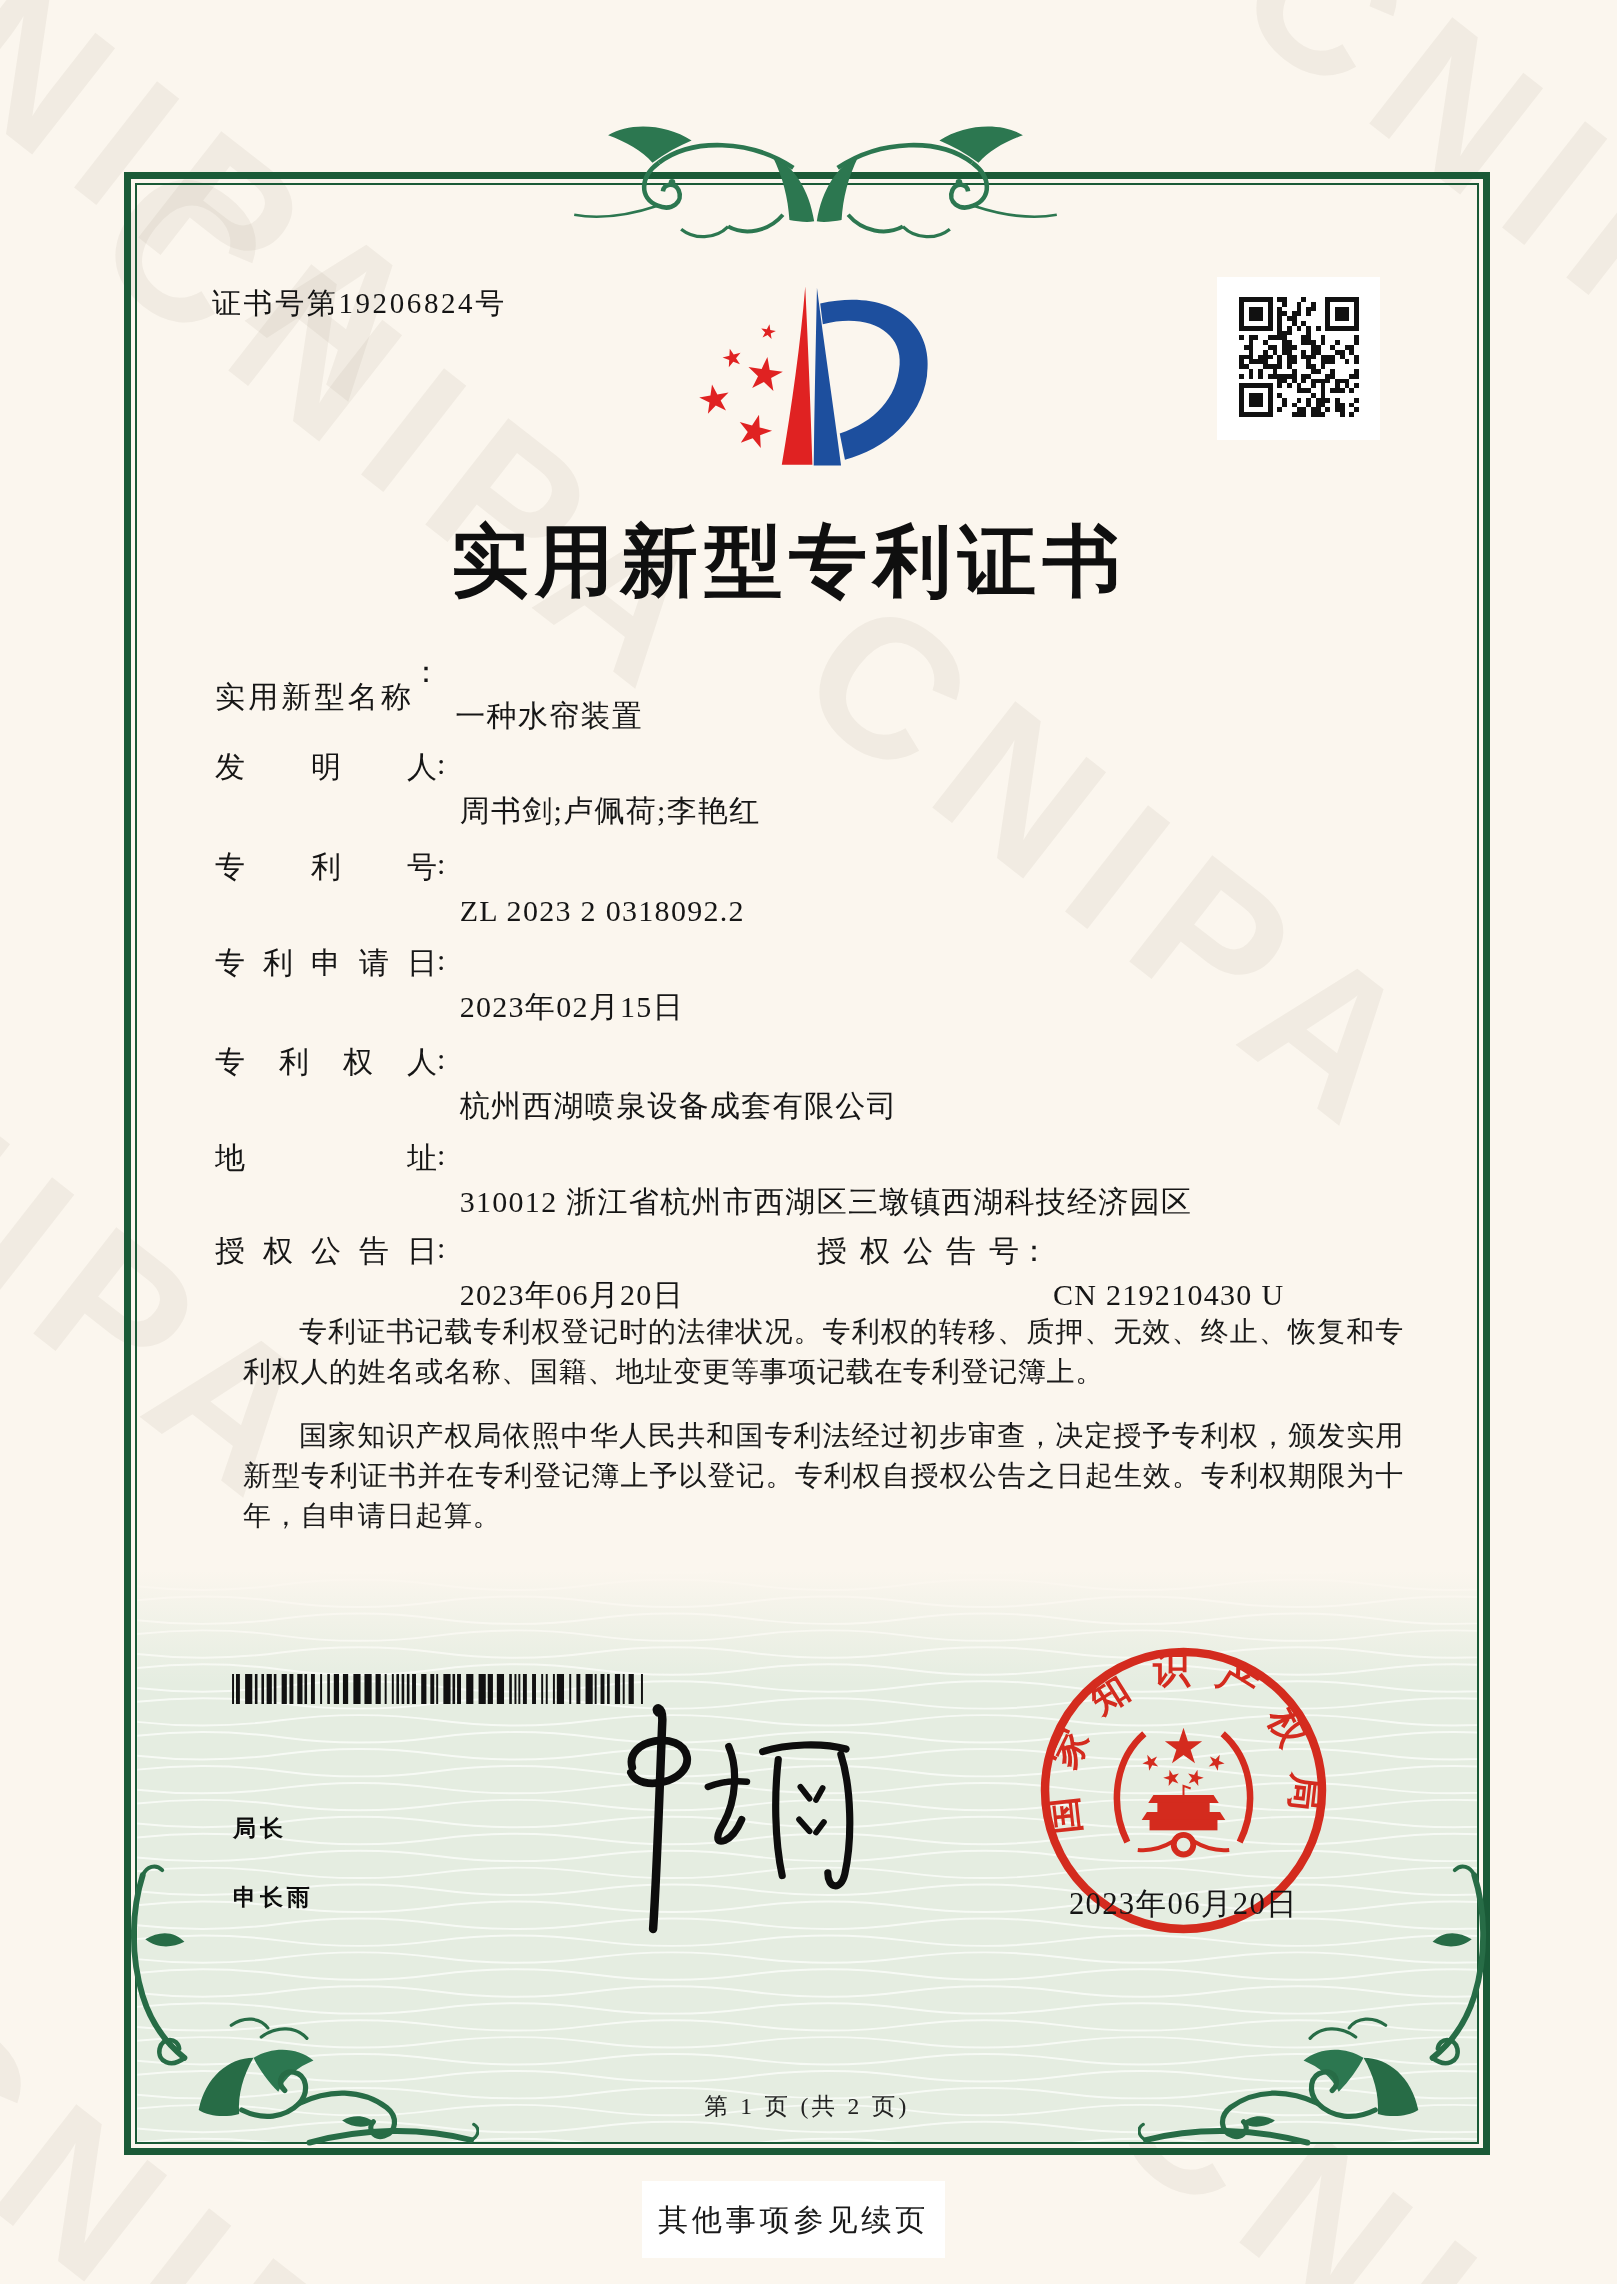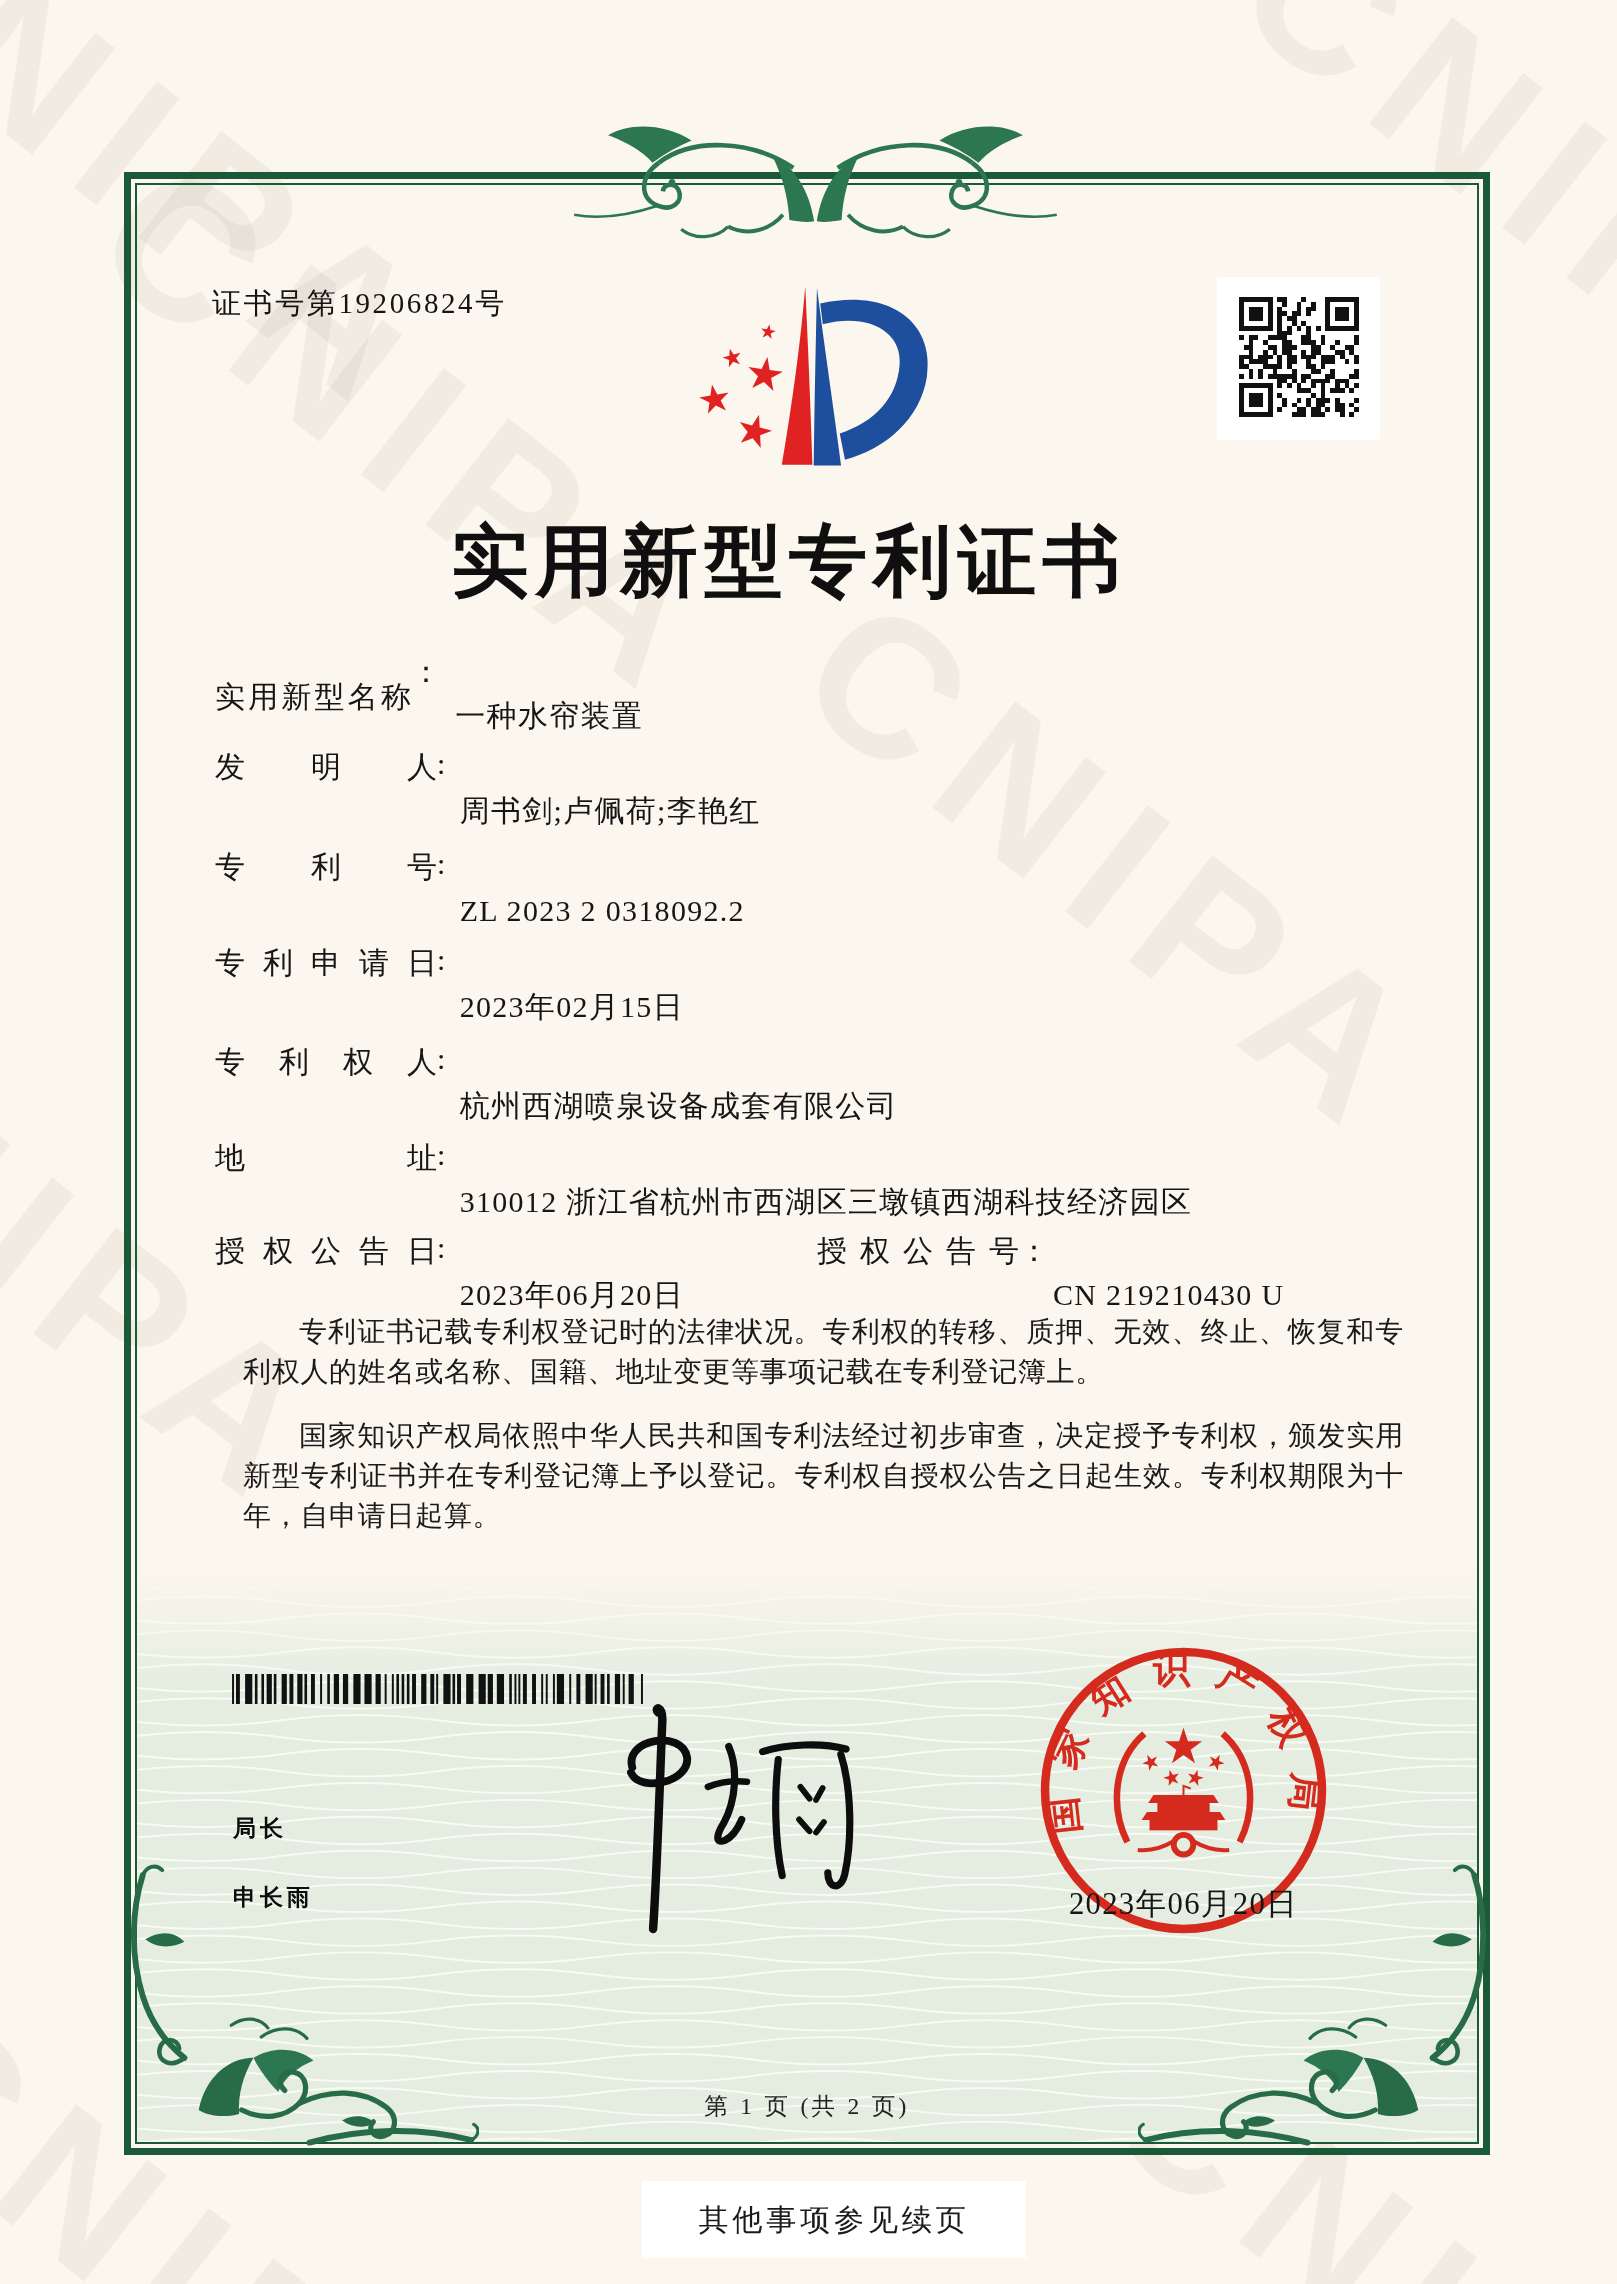--- a/index.html
+++ b/index.html
@@ -31,21 +31,21 @@
   .val{display:inline-block;margin-left:14.3px;vertical-align:top;letter-spacing:1.3px;line-height:42px;margin-top:43px;}
   .pair2{position:absolute;left:602px;top:0;}
   .paras{position:absolute;left:243px;top:1312px;width:1161px;z-index:5;}
   .paras p{margin:0;font-size:28px;line-height:40px;text-indent:56px;color:#1a1a1a;
       text-align:justify;letter-spacing:0.7px;}
   .paras p + p{margin-top:23.5px;}
   .signer{position:absolute;left:233px;font-size:23px;font-weight:bold;color:#0c0c0c;
       letter-spacing:3.9px;z-index:6;}
   .pageinfo{position:absolute;left:124px;width:1366px;top:2090px;text-align:center;
       font-size:23.5px;letter-spacing:3.3px;color:#222;z-index:5;}
-  .footerbox{position:absolute;left:642px;top:2181px;width:384px;height:77px;background:#ffffff;
+  .footerbox{position:absolute;left:642px;top:2181px;width:303px;height:77px;background:#ffffff;
       z-index:5;text-align:center;}
   .footerbox span{font-size:30px;letter-spacing:3.9px;line-height:77px;color:#1a1a1a;}
   .qrpatch{position:absolute;left:1217px;top:277px;width:163px;height:163px;background:#ffffff;z-index:5;}
   svg{display:block;}
   .layer5{z-index:5;} .layer6{z-index:6;} .layer7{z-index:7;}
 </style>
 </head>
 <body>
 
 <div class="wm" style="left:-91px;top:-170px;">CNIPA</div>

